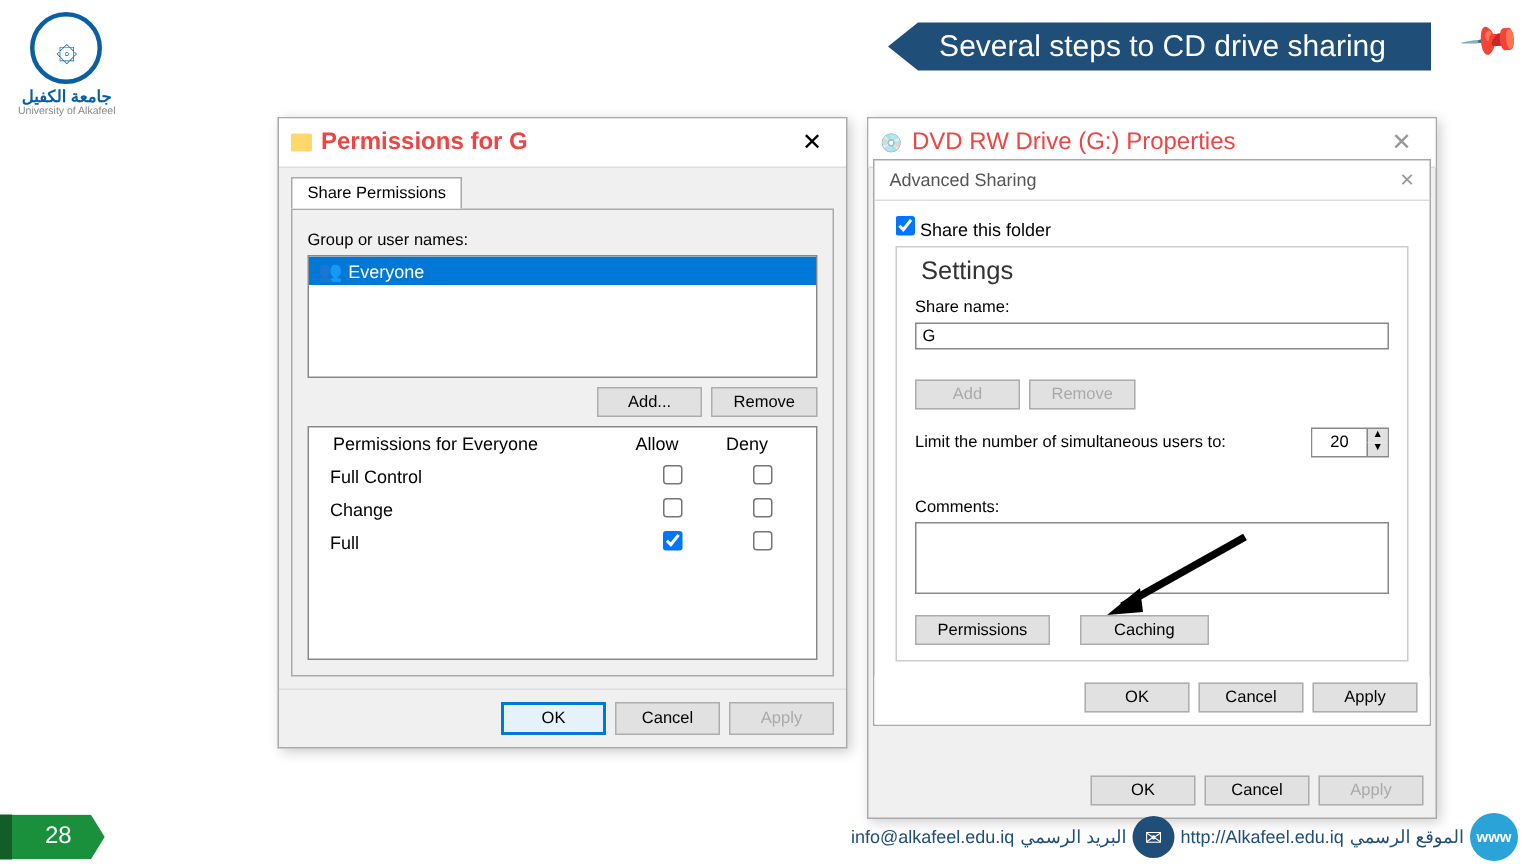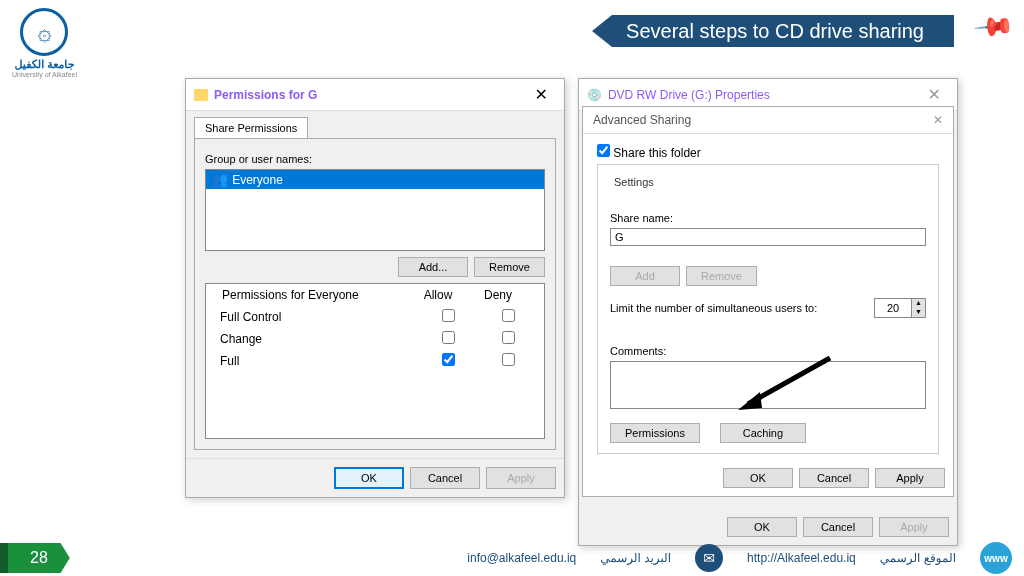--- a/index.html
+++ b/index.html
@@ -8,21 +8,21 @@
 .banner-arrow{border-top:16px solid transparent;border-bottom:16px solid transparent;border-right:20px solid #1f4e79}
 .banner-body{background:#1f4e79;color:#fff;font-size:20px;padding:4px 30px 4px 14px;height:32px;display:flex;align-items:center}
 .banner-tail{width:70px;height:32px;background:#fff}
 .pin{position:absolute;top:12px;right:14px;color:#c99a00;font-size:26px;transform:rotate(40deg)}
 .logo{position:absolute;top:8px;left:12px;text-align:center;color:#0a5fa3}
 .logo-circ{width:48px;height:48px;border:3px solid #0a5fa3;border-radius:50%;margin:0 auto 2px;position:relative;display:flex;align-items:center;justify-content:center;font-size:24px}
 .logo-ar{font-size:11px;font-weight:600}
 .logo-en{font-size:7px;color:#888}
 .dialog{position:absolute;background:#f0f0f0;border:1px solid #aaa;box-shadow:2px 2px 8px rgba(0,0,0,.2)}
 .titlebar{background:#fff;padding:6px 8px;display:flex;align-items:center;gap:6px;border-bottom:1px solid #ddd}
-.titlebar .title{flex:1;color:#8b5cf6;font-size:12px}
+.titlebar .title{flex:1;color:#ef4444;font-size:16px}
 .close-x{font-size:16px;padding:0 8px;cursor:pointer}
 .dim{color:#999}
 .tab{display:inline-block;background:#fff;border:1px solid #aaa;border-bottom:none;padding:4px 10px;margin:6px 0 0 8px;font-size:11px}
 .panel{border:1px solid #aaa;margin:0 8px 8px;background:#f0f0f0;padding:10px}
 .lbl{font-size:11px;margin:4px 0}
 .listbox{background:#fff;border:1px solid #888;height:82px;overflow:auto}
 .list-item{padding:2px 6px;display:flex;align-items:center;gap:4px;font-size:11px}
 .selected{background:#0078d7;color:#fff}
 .btn{background:#e1e1e1;border:1px solid #adadad;padding:3px 14px;font-size:11px;cursor:pointer;min-width:70px}
 .btn.primary{border:2px solid #0078d7;background:#e5f1fb}
@@ -30,33 +30,33 @@
 .btnrow{display:flex;gap:6px;justify-content:flex-end;margin-top:6px}
 .perm-tbl{background:#fff;border:1px solid #888;margin-top:6px}
 .perm-hdr{display:grid;grid-template-columns:1fr 60px 60px;padding:4px 16px;font-size:11px}
 .perm-row{display:grid;grid-template-columns:1fr 60px 60px;padding:3px 6px 3px 14px;font-size:11px;align-items:center}
 .perm-row .ck{text-align:center}
 .dlg-btns{padding:8px;display:flex;gap:6px;justify-content:flex-end;border-top:1px solid #ddd;background:#f0f0f0}
 .inner-dlg{position:absolute;background:#fff;border:1px solid #aaa}
 .inner-title{padding:6px 10px;color:#555;border-bottom:1px solid #ddd;display:flex}
 .inner-title span:first-child{flex:1}
 .inner-body{padding:10px 14px}
-.fieldset-lbl{font-size:11px;color:#333;margin:8px 0 20px}
+.fieldset-lbl{font-size:17px;color:#333;margin:8px 0 4px}
 .group{border:1px solid #ccc;padding:10px 12px;margin-top:4px}
 .txt{border:1px solid #888;padding:2px 4px;font-size:11px;width:100%}
 .spin{display:inline-flex;border:1px solid #888}
 .spin input{border:none;width:36px;text-align:center;font-size:11px}
 .spin-btns{display:flex;flex-direction:column}
 .spin-btns div{width:14px;height:9px;background:#e1e1e1;border-left:1px solid #888;font-size:7px;text-align:center;line-height:8px;cursor:pointer}
 .comments{border:1px solid #888;background:#fff;height:48px;margin-top:4px}
 .arrow{position:absolute;top:350px;left:730px;pointer-events:none}
 .footer{position:absolute;bottom:0;left:0;right:0;height:36px;display:flex;align-items:center}
 .slide-num{background:#1a8f3c;color:#fff;padding:6px 22px;font-size:16px;clip-path:polygon(0 0,85% 0,100% 50%,85% 100%,0 100%)}
 .slide-num-wrap{display:flex;align-items:center}
-.foot-right{flex:1;display:flex;justify-content:flex-end;align-items:center;gap:24px;padding-right:12px;font-size:13px}
+.foot-right{flex:1;display:flex;justify-content:flex-end;align-items:center;gap:4px;padding-right:12px;font-size:13px}
 .mail-ico{width:28px;height:28px;border-radius:50%;background:#1f4e79;color:#fff;display:flex;align-items:center;justify-content:center;font-size:14px}
 .www-ico{width:32px;height:32px;border-radius:50%;background:#2aa3d9;color:#fff;display:flex;align-items:center;justify-content:center;font-size:10px;font-weight:700}
 .blue{color:#1f4e79}
 .folder-ico{width:14px;height:12px;background:#ffd86b;display:inline-block;border-radius:1px}
 .users-ico{font-size:13px}
 </style>
 </head>
 <body>
 
 <div class="logo">

